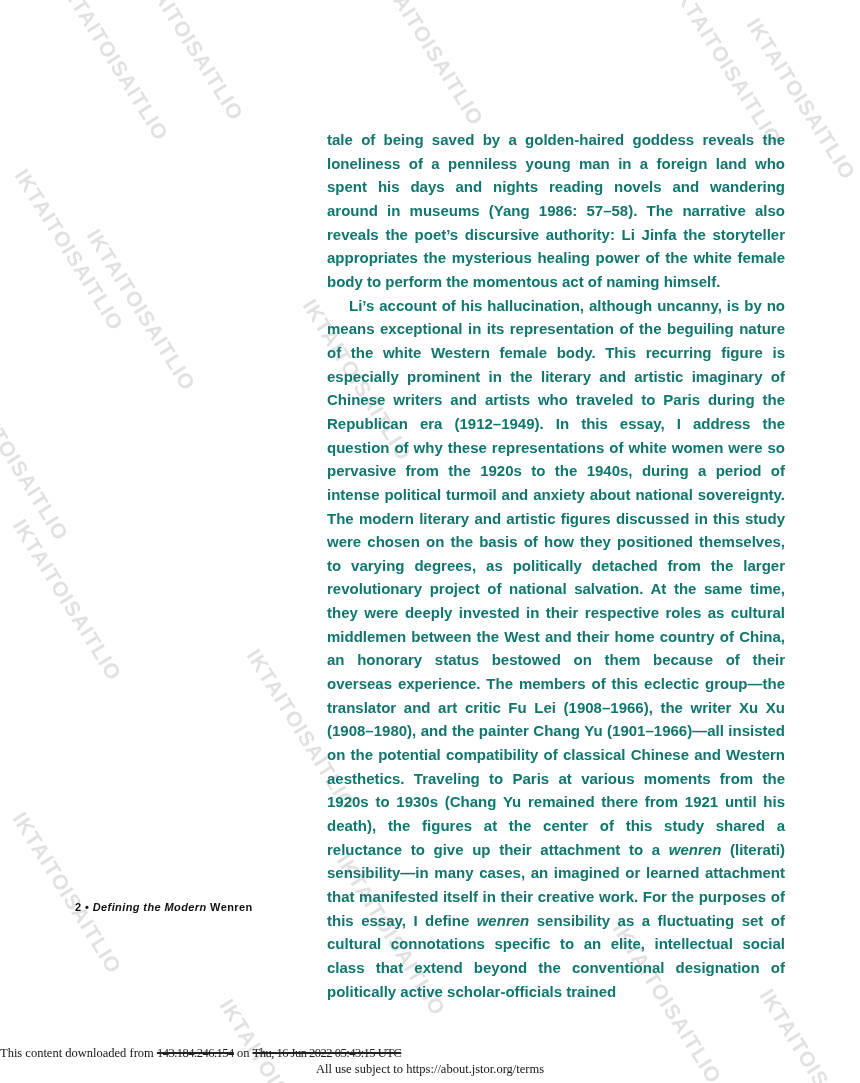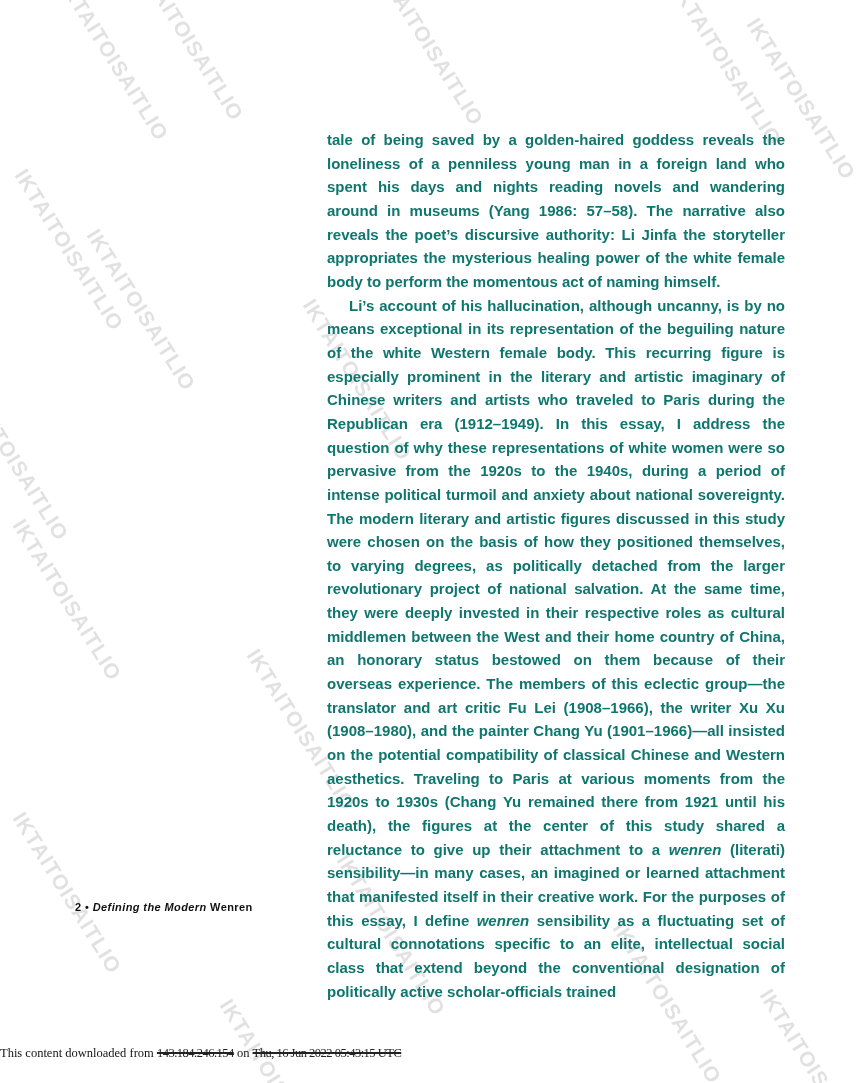--- a/index.html
+++ b/index.html
@@ -105,14 +105,15 @@
       <p><span>tale of being saved by a golden-haired goddess reveals the loneliness of a penniless young man in a foreign land who spent his days and nights reading novels and wandering around in museums (Yang 1986: 57–58). The narrative also reveals the poet’s discursive authority: Li Jinfa the storyteller appropriates the mysterious healing power of the white female body to perform the momentous act of naming himself.</span></p>
       <p class="indent"><span>Li’s account of his hallucination, although uncanny, is by no means exceptional in its representation of the beguiling nature of the white Western female body. This recurring figure is especially prominent in the literary and artistic imaginary of Chinese writers and artists who traveled to Paris during the Republican era (1912–1949). In this essay, I address the question of why these representations of white women were so pervasive from the 1920s to the 1940s, during a period of intense political turmoil and anxiety about national sovereignty. The modern literary and artistic figures discussed in this study were chosen on the basis of how they positioned themselves, to varying degrees, as politically detached from the larger revolutionary project of national salvation. At the same time, they were deeply invested in their respective roles as cultural middlemen between the West and their home country of China, an honorary status bestowed on them because of their overseas experience. The members of this eclectic group—the translator and art critic Fu Lei (1908–1966), the writer Xu Xu (1908–1980), and the painter Chang Yu (1901–1966)—all insisted on the potential compatibility of classical Chinese and Western aesthetics. Traveling to Paris at various moments from the 1920s to 1930s (Chang Yu remained there from 1921 until his death), the figures at the center of this study shared a reluctance to give up their attachment to a </span><span class="seg-italic">wenren</span><span> (literati) sensibility—in many cases, an imagined or learned attachment that manifested itself in their creative work. For the purposes of this essay, I define </span><span class="seg-italic">wenren</span><span> sensibility as a fluctuating set of cultural connotations specific to an elite, intellectual social class that extend beyond the conventional designation of politically active scholar-officials trained</span></p>
     </div>
 
   <div class="running-footer" id="running-footer"><span style="font-weight: 700;">2 </span><span style="font-weight: 700;">• </span><span class="seg-italic" style="font-weight: 700;">Defining the Modern </span><span style="font-weight: 700;">Wenren</span></div>
 
   <div class="download-notice">
     <span>This content downloaded from </span><span class="obscured">143.184.246.154</span><span> on </span><span class="obscured">Thu, 16 Jun 2022 05:43:15 UTC</span>
   </div>
 
+  <div class="terms-line">All use subject to https://about.jstor.org/terms</div>
 
 </div>
 
 </body></html>

